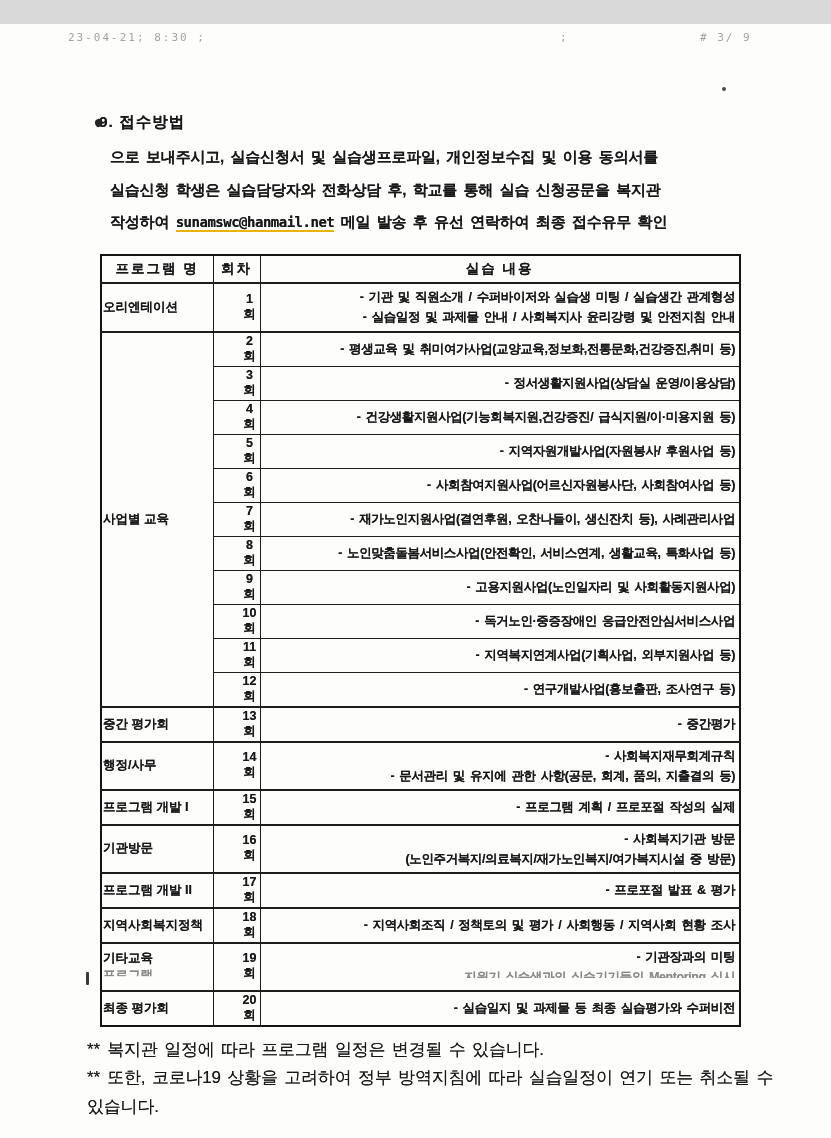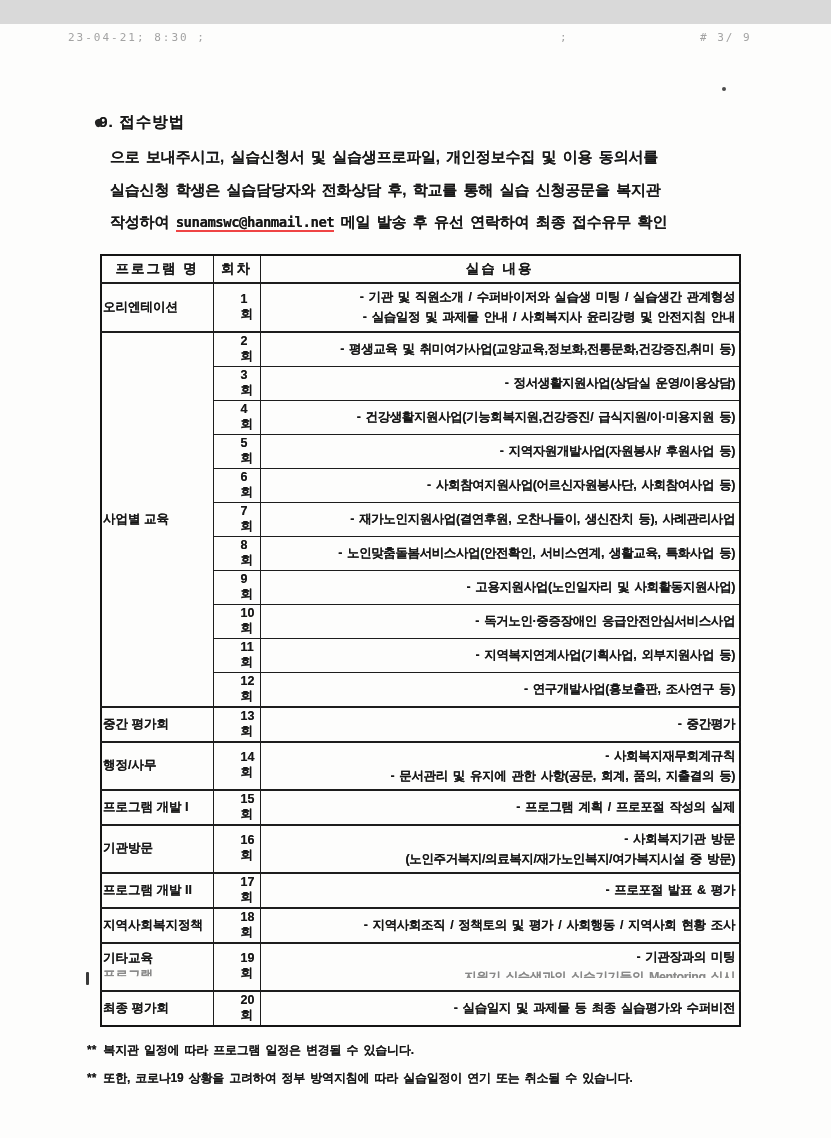--- a/index.html
+++ b/index.html
@@ -24,41 +24,41 @@
   .artifact{position:absolute;background:#4c4c4c;border-radius:50%;text-shadow:none;}
   .art-dot{left:722px;top:63px;width:4px;height:4px;}
   .art-dash{left:86px;top:948px;width:3px;height:13px;border-radius:1px;background:#3a3a3a;}
   
   .content{position:absolute;left:95px;top:88px;width:680px;}
   .sec-heading{font-size:15.5px;font-weight:700;letter-spacing:1px;}
   .ink-blot{display:inline-block;width:7px;height:8px;background:#232323;
     border-radius:60% 40% 50% 50%;margin-right:-3px;vertical-align:middle;transform:rotate(-20deg);}
   .para{margin:8px 0 0 15px;width:648px;font-size:15px;font-weight:700;
     line-height:32.5px;word-spacing:2.5px;letter-spacing:-0.2px;}
-  .email{border-bottom:2px solid #ef4444;font-family:"DejaVu Sans Mono",monospace;
+  .email{border-bottom:2px solid #eab308;font-family:"DejaVu Sans Mono",monospace;
     font-size:14px;letter-spacing:-0.5px;}
   
   .sec10{margin-top:24px;}
   table.schedule{border-collapse:collapse;table-layout:fixed;width:641px;
     margin:15px 0 0 5px;border:2.2px solid #141414;}
   table.schedule td{border:1.6px solid #1d1d1d;font-size:12.5px;font-weight:700;
     overflow:hidden;vertical-align:middle;}
   tr.hdr td{text-align:center;font-size:13.5px;border-bottom-width:2.4px;
     letter-spacing:2px;padding:0;}
   tr.thick td{border-top-width:2.2px;}
   .col-program{text-align:left;letter-spacing:0;}
-  .col-session{text-align:left;padding-left:27px;}
+  .col-session{text-align:center;padding-left:27px;}
   .col-content{padding:1px 4px 1px 10px;word-spacing:2px;letter-spacing:-0.4px;text-align:right;}
   .cline{line-height:20px;white-space:nowrap;}
   .pline{line-height:17px;}
   .indent{padding-left:13px;}
   .clip{opacity:.5;clip-path:inset(0 0 42% 0);filter:blur(.4px);}
   .h28{height:28px}.h33{height:33px}.h48{height:48px}.h49{height:49px}
   
-  .footnotes{margin:9px 0 0 -8px;font-size:12px;font-weight:700;
+  .footnotes{margin:9px 0 0 -8px;font-size:17px;font-weight:400;
     line-height:28.5px;word-spacing:2px;letter-spacing:-0.2px;}
   .fn-marker{letter-spacing:0;margin-right:7px;}
 </style>
 </head>
 <body>
 
 <div class="page">
 
   <div class="fax-header">
     <span class="fax-left">23-04-21;  8:30  ;</span>

